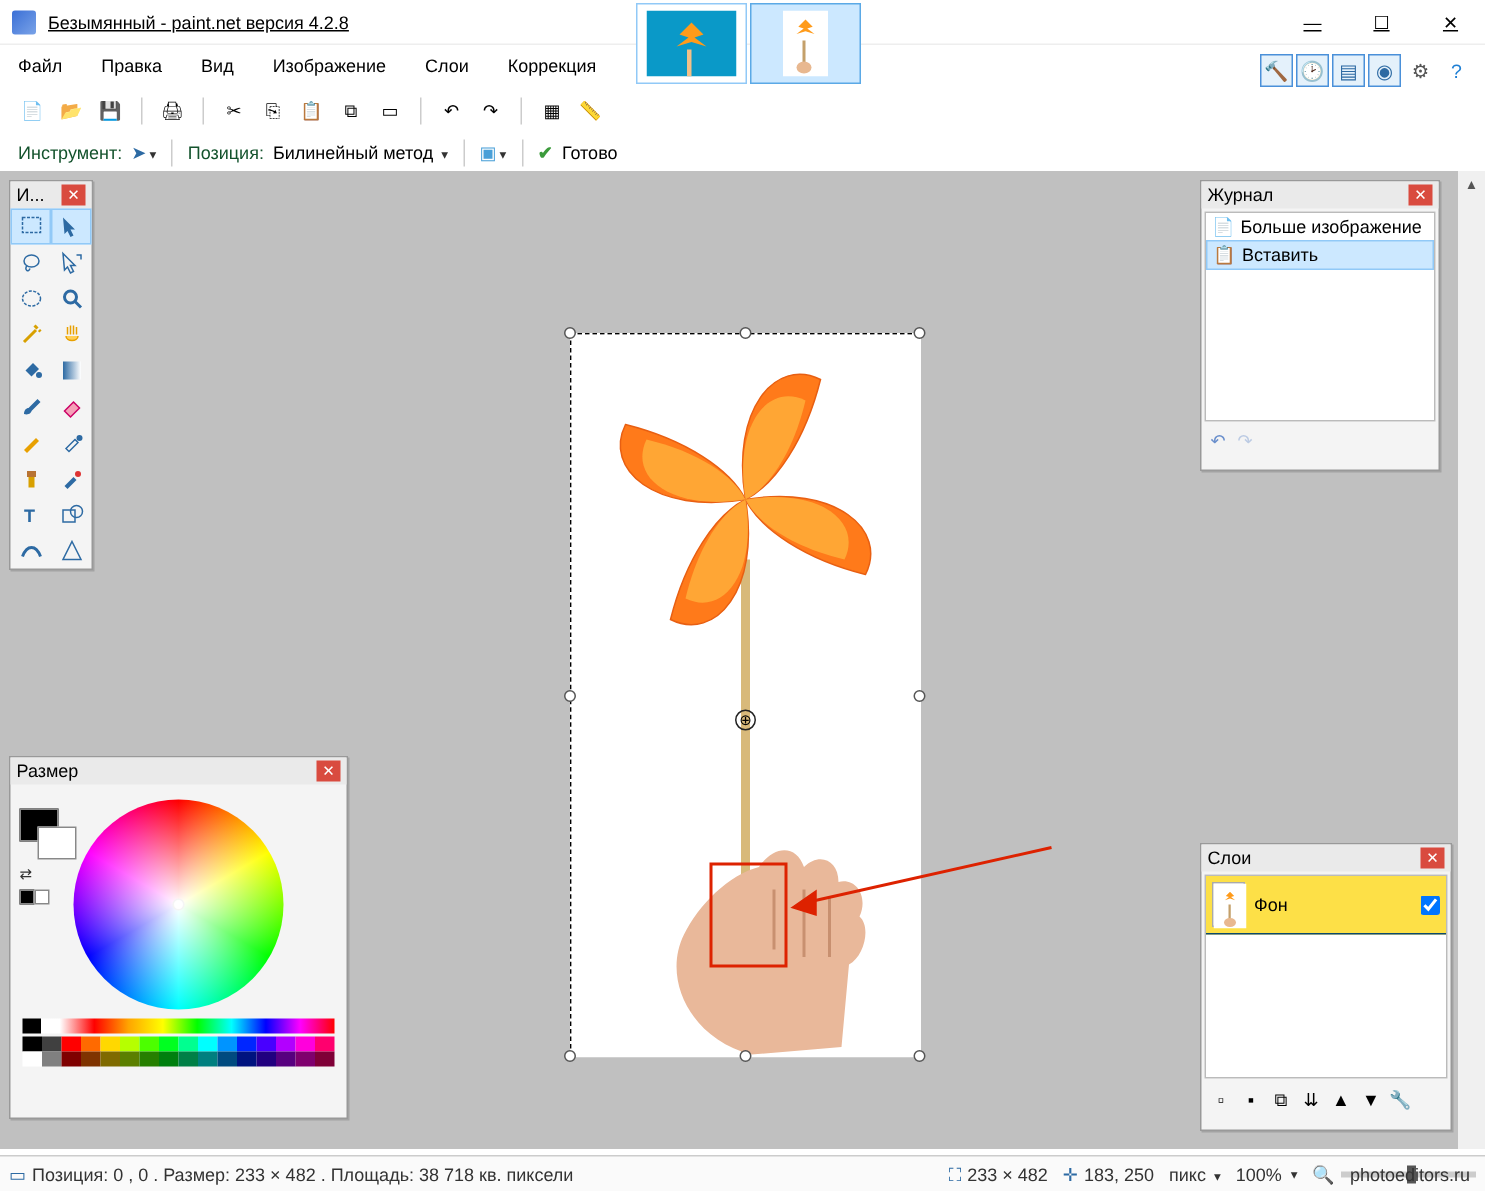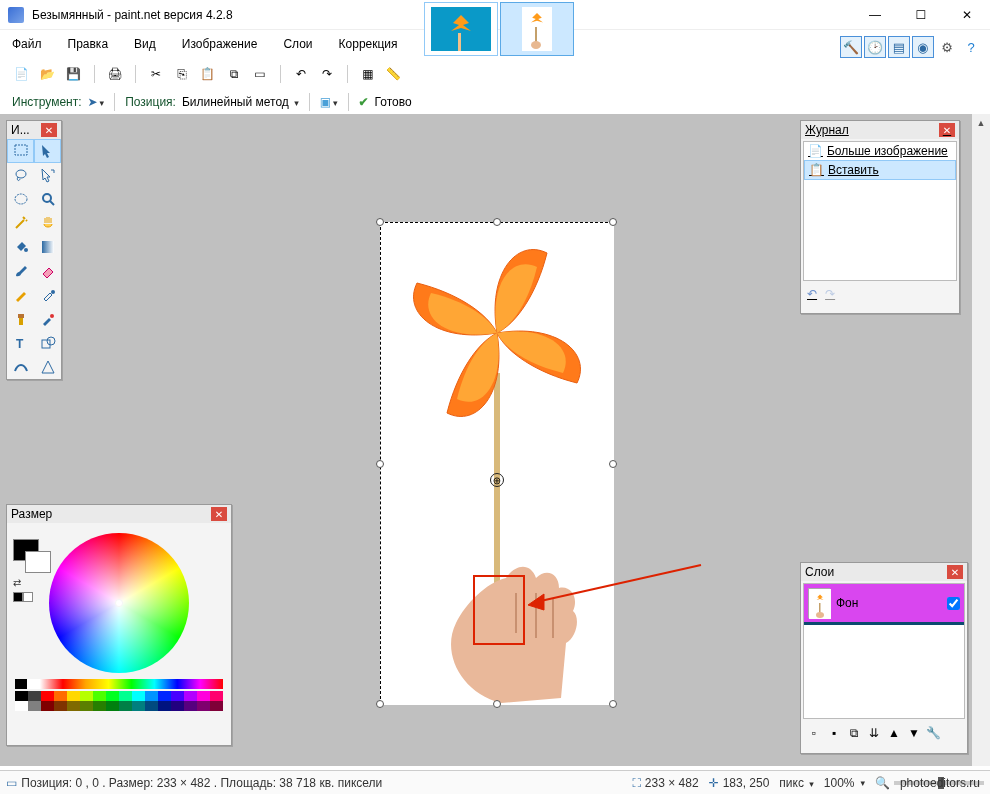--- a/index.html
+++ b/index.html
@@ -1,18 +1,18 @@
 <!DOCTYPE html>
 <html><head>
 <meta charset="utf-8">
 <style>
 * { box-sizing: border-box; margin: 0; padding: 0; font-family: "Segoe UI", Tahoma, sans-serif; font-size: 12px; }
 body { background: #fff; width: 990px; height: 794px; position: relative; overflow: hidden; }
 
-.titlebar { height: 30px; background: #fff; display: flex; align-items: center; padding-left: 8px; border-bottom: 1px solid #eee; }
+.titlebar { height: 30px; background: #fff; display: flex; align-items: center; padding-left: 8px; border-bottom: 1px solid #eee; text-decoration: underline; }
 .titlebar .app-icon { width: 16px; height: 16px; background: linear-gradient(135deg,#3a6fd6,#7aa3e8); margin-right: 8px; border-radius:2px;}
 .titlebar .title { flex: 0 0 auto; color: #000; }
 .titlebar .winbtns { margin-left: auto; display: flex; }
 .titlebar .winbtn { width: 46px; height: 30px; display:flex;align-items:center;justify-content:center; color:#000; }
 
 .menubar { height: 28px; display:flex; align-items:center; padding: 0 12px; gap: 26px; }
 .menubar .menu-item { cursor: default; }
 
 .thumbbar { position:absolute; top:2px; left:424px; display:flex; gap:2px; }
 .thumb { width:74px; height:54px; border:1px solid #91c9f7; background:#fff; display:flex; align-items:center; justify-content:center; }
@@ -42,29 +42,29 @@
 
 .panel { position:absolute; background:#f4f4f4; border:1px solid #999; box-shadow:1px 1px 0 rgba(0,0,0,.15);}
 .panel-title { height:18px; background:#eaeaea; display:flex; align-items:center; padding:0 4px; font-size:11px; }
 .panel-title .close { margin-left:auto; width:16px; height:14px; background:#d94b3f; color:#fff; font-size:10px; display:flex; align-items:center; justify-content:center;}
 .tools { position:absolute; left:6px; top:120px; width:56px; }
 .tools-grid { display:grid; grid-template-columns:1fr 1fr; }
 .tool { height:24px; display:flex; align-items:center; justify-content:center; border:1px solid transparent;}
 .tool.sel { background:#cce8ff; border-color:#91c9f7; }
 .tool svg { width:16px; height:16px; }
 
-.history { left:800px; top:120px; width:160px; height:194px;text-decoration:underline; }
+.history { left:800px; top:120px; width:160px; height:194px; }
 .history-list { background:#fff; border:1px solid #bbb; margin:2px; height:140px; overflow:hidden;}
 .history-item { padding:2px 4px; display:flex; align-items:center; gap:4px; }
 .history-item.sel { background:#cce8ff; border:1px solid #91c9f7; }
 .history-footer { display:flex; padding:4px 6px; gap:8px; color:#6a8fcc;}
 
 .layers { left:800px; top:562px; width:168px; height:192px; }
 .layers-body { background:#fff; border:1px solid #bbb; margin:2px; height:136px;}
-.layer-row { display:flex; align-items:center; gap:6px; padding:4px; background:#d946ef; border-bottom:3px solid #0c4a6e;}
+.layer-row { display:flex; align-items:center; gap:6px; padding:4px; background:#fde047; border-bottom:1px solid #0c4a6e;}
 .layer-thumb { width:22px; height:30px; border:1px solid #aaa; background:#fff;}
 .layer-check { margin-left:auto; }
 .layers-footer { display:flex; gap:2px; padding:3px 4px; }
 .layers-footer .lfico { width:18px; height:18px; display:flex;align-items:center;justify-content:center; }
 
 .palette { left:6px; top:504px; width:226px; height:242px;}
 .palette-body { padding:4px; }
 .pal-row { display:flex; gap:6px; align-items:center;}
 .pal-select { border:1px solid #888; background:#fff; height:20px; padding:0 4px; display:flex; align-items:center; gap:14px;}
 .pal-btn { border:1px solid #999; background:#f8f8f8; height:20px; padding:0 8px; display:flex; align-items:center;}

